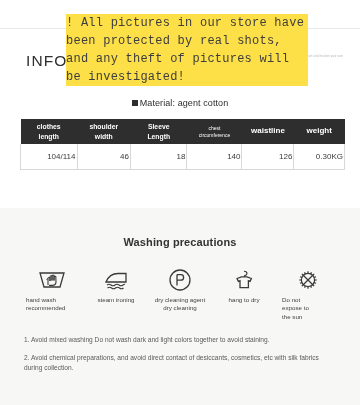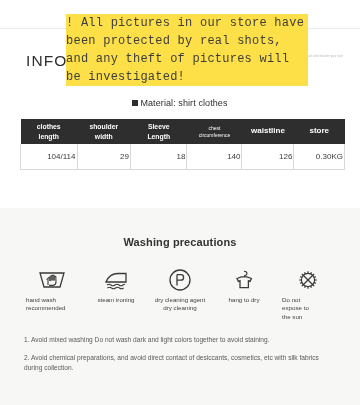--- a/index.html
+++ b/index.html
@@ -209,21 +209,21 @@
   </div>
 
   <div class="info-band">
     <div class="info-title">INFORMATION</div>
     <div class="info-blurb">Don' t let the noise of others opinions drown out your own inner voice and most importantly have the courage to follow your heart and intuition your own voice and most importantly have the courage to follow your heart and intuition and most important the noise of others</div>
   </div>
 
   <div class="material-band">
     <div class="material-line">
       <span class="material-bullet"></span>
-      <span>Material: shirt clothes</span>
+      <span>Material: agent cotton</span>
     </div>
   </div>
 
   <div class="table-wrap">
     <table class="size-table">
       <thead>
         <tr>
           <th style="width:17.5%">
             <span>clothes</span><br>
             <span>length</span>
@@ -237,28 +237,28 @@
             <span>Length</span>
           </th>
           <th class="tiny" style="width:17%">
             <span>chest</span><br>
             <span>circumference</span>
           </th>
           <th class="big" style="width:16%">
             <span>waistline</span>
           </th>
           <th class="big" style="width:15.5%">
-            <span>store</span>
+            <span>weight</span>
           </th>
         </tr>
       </thead>
       <tbody>
         <tr>
           <td>104/114</td>
-          <td>29</td>
+          <td>46</td>
           <td>18</td>
           <td>140</td>
           <td>126</td>
           <td>0.30KG</td>
         </tr>
       </tbody>
     </table>
   </div>
 
   <div class="wash-block">

